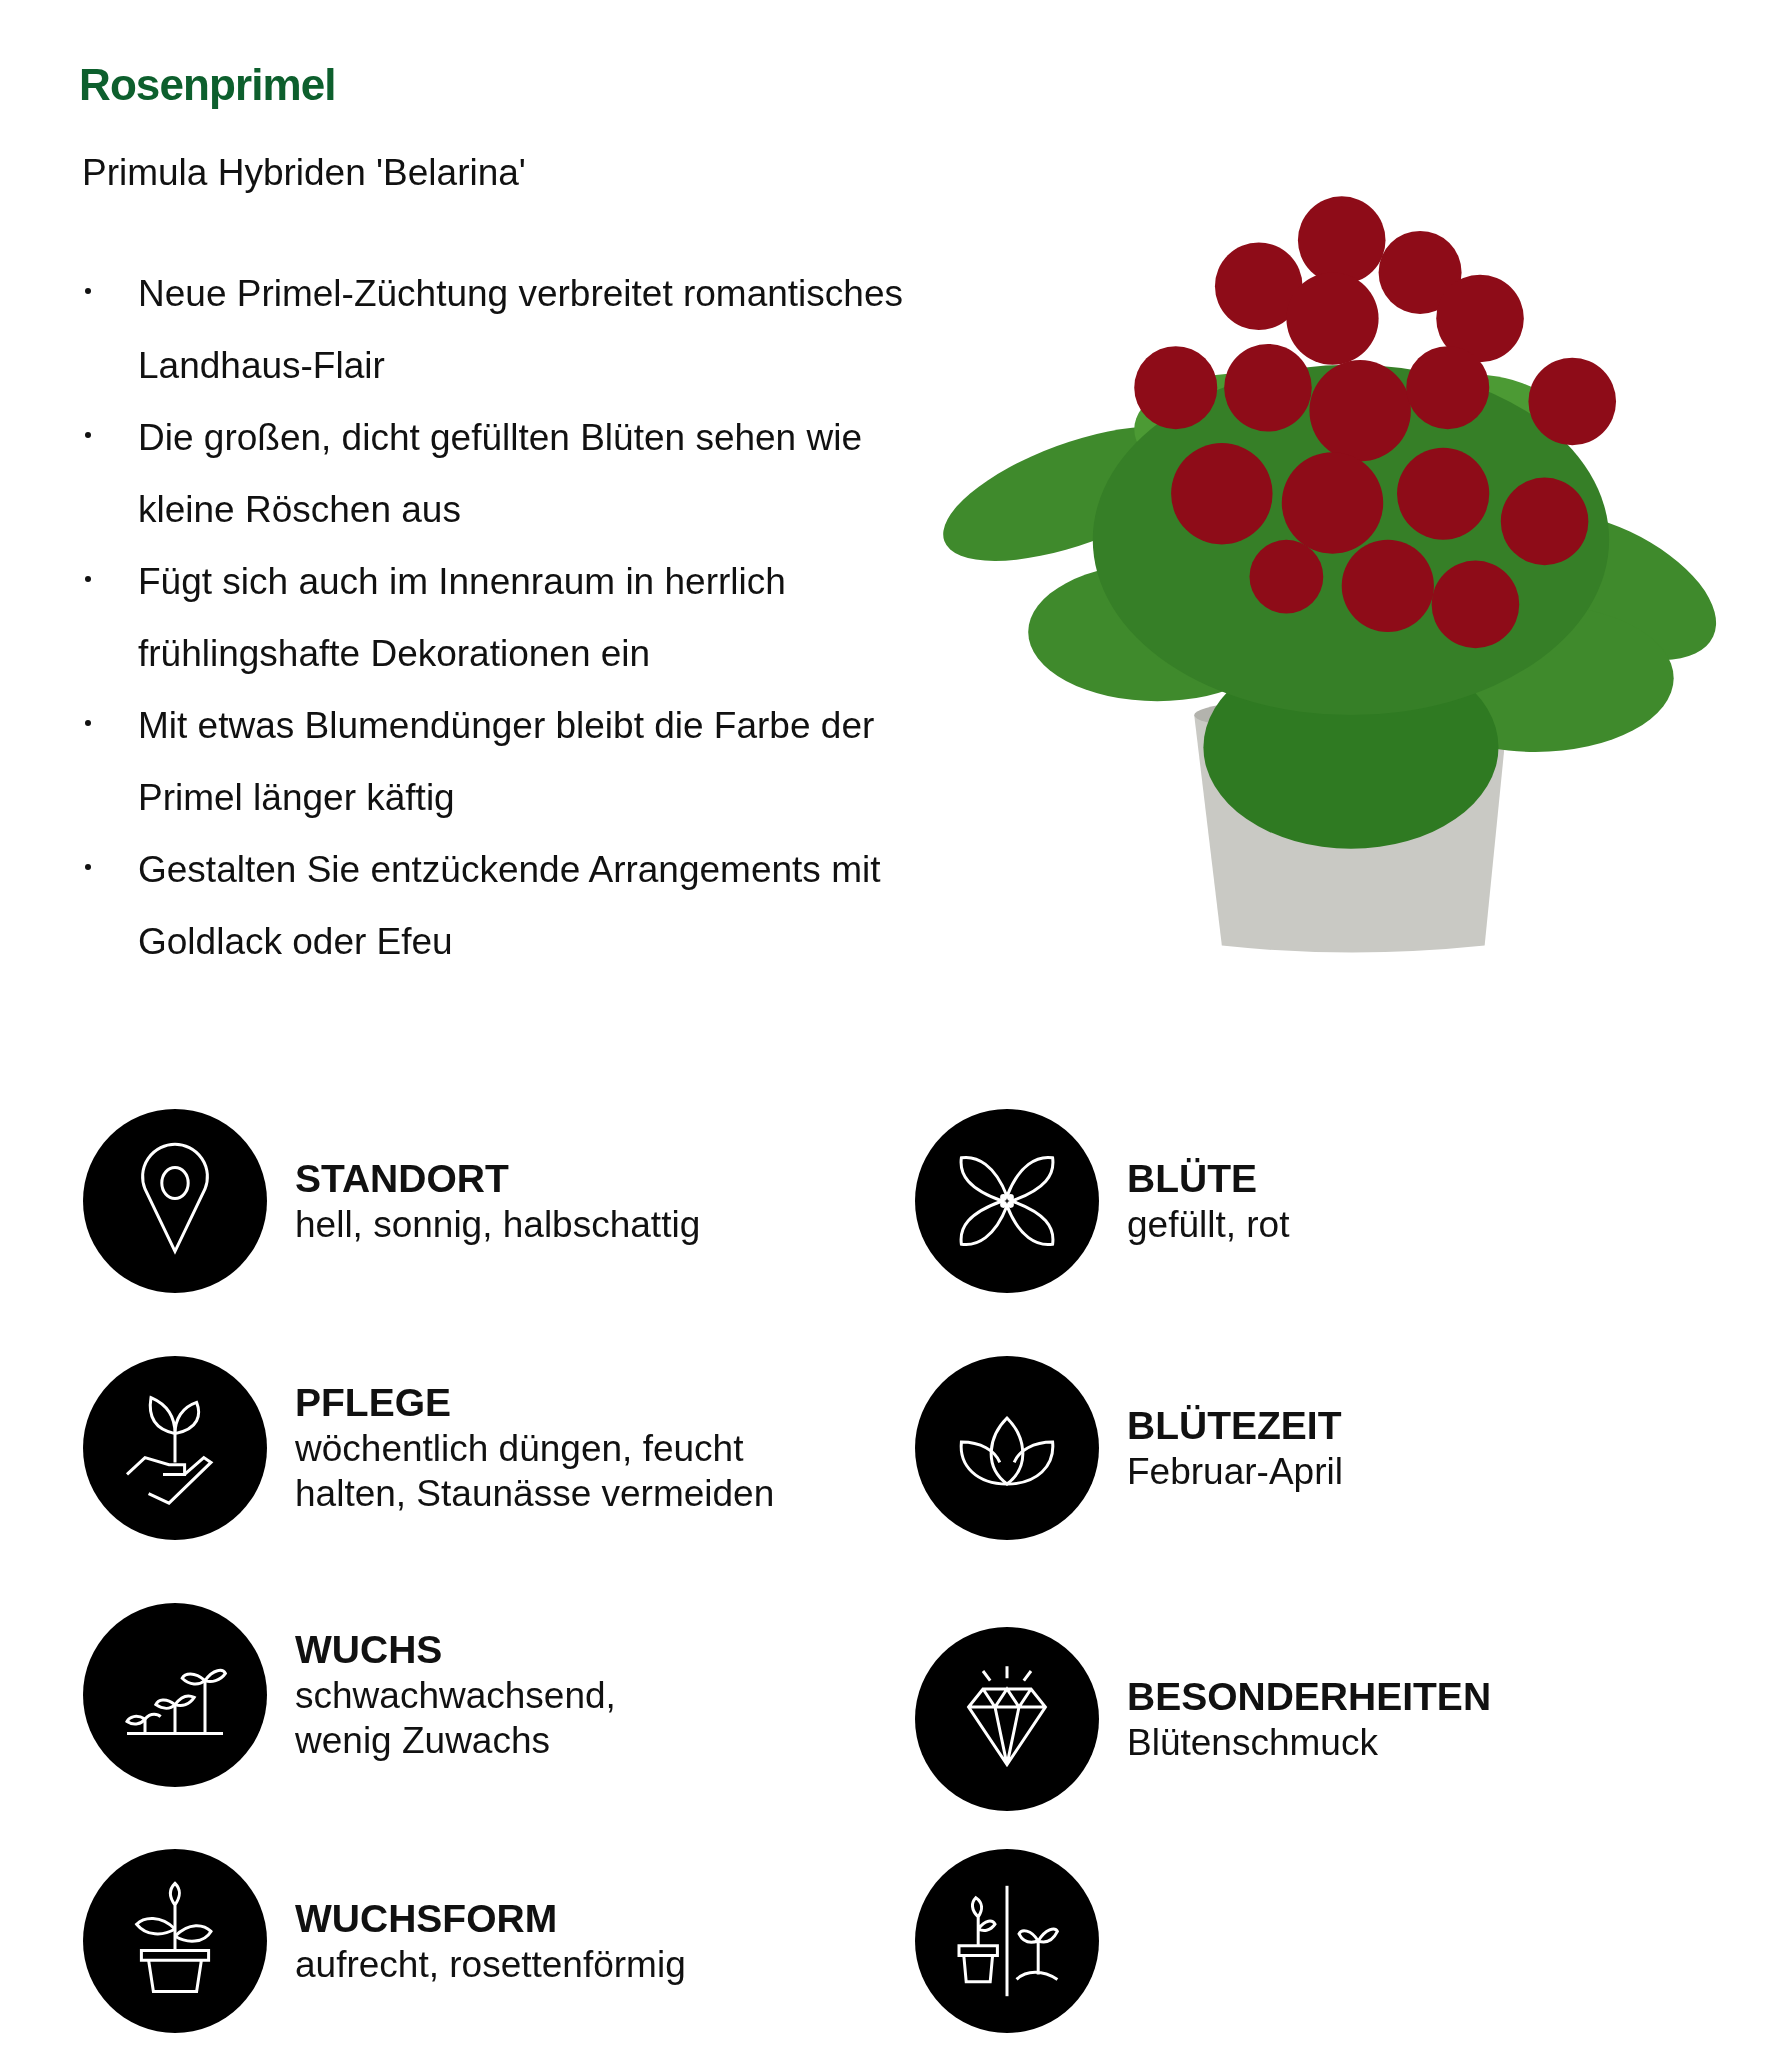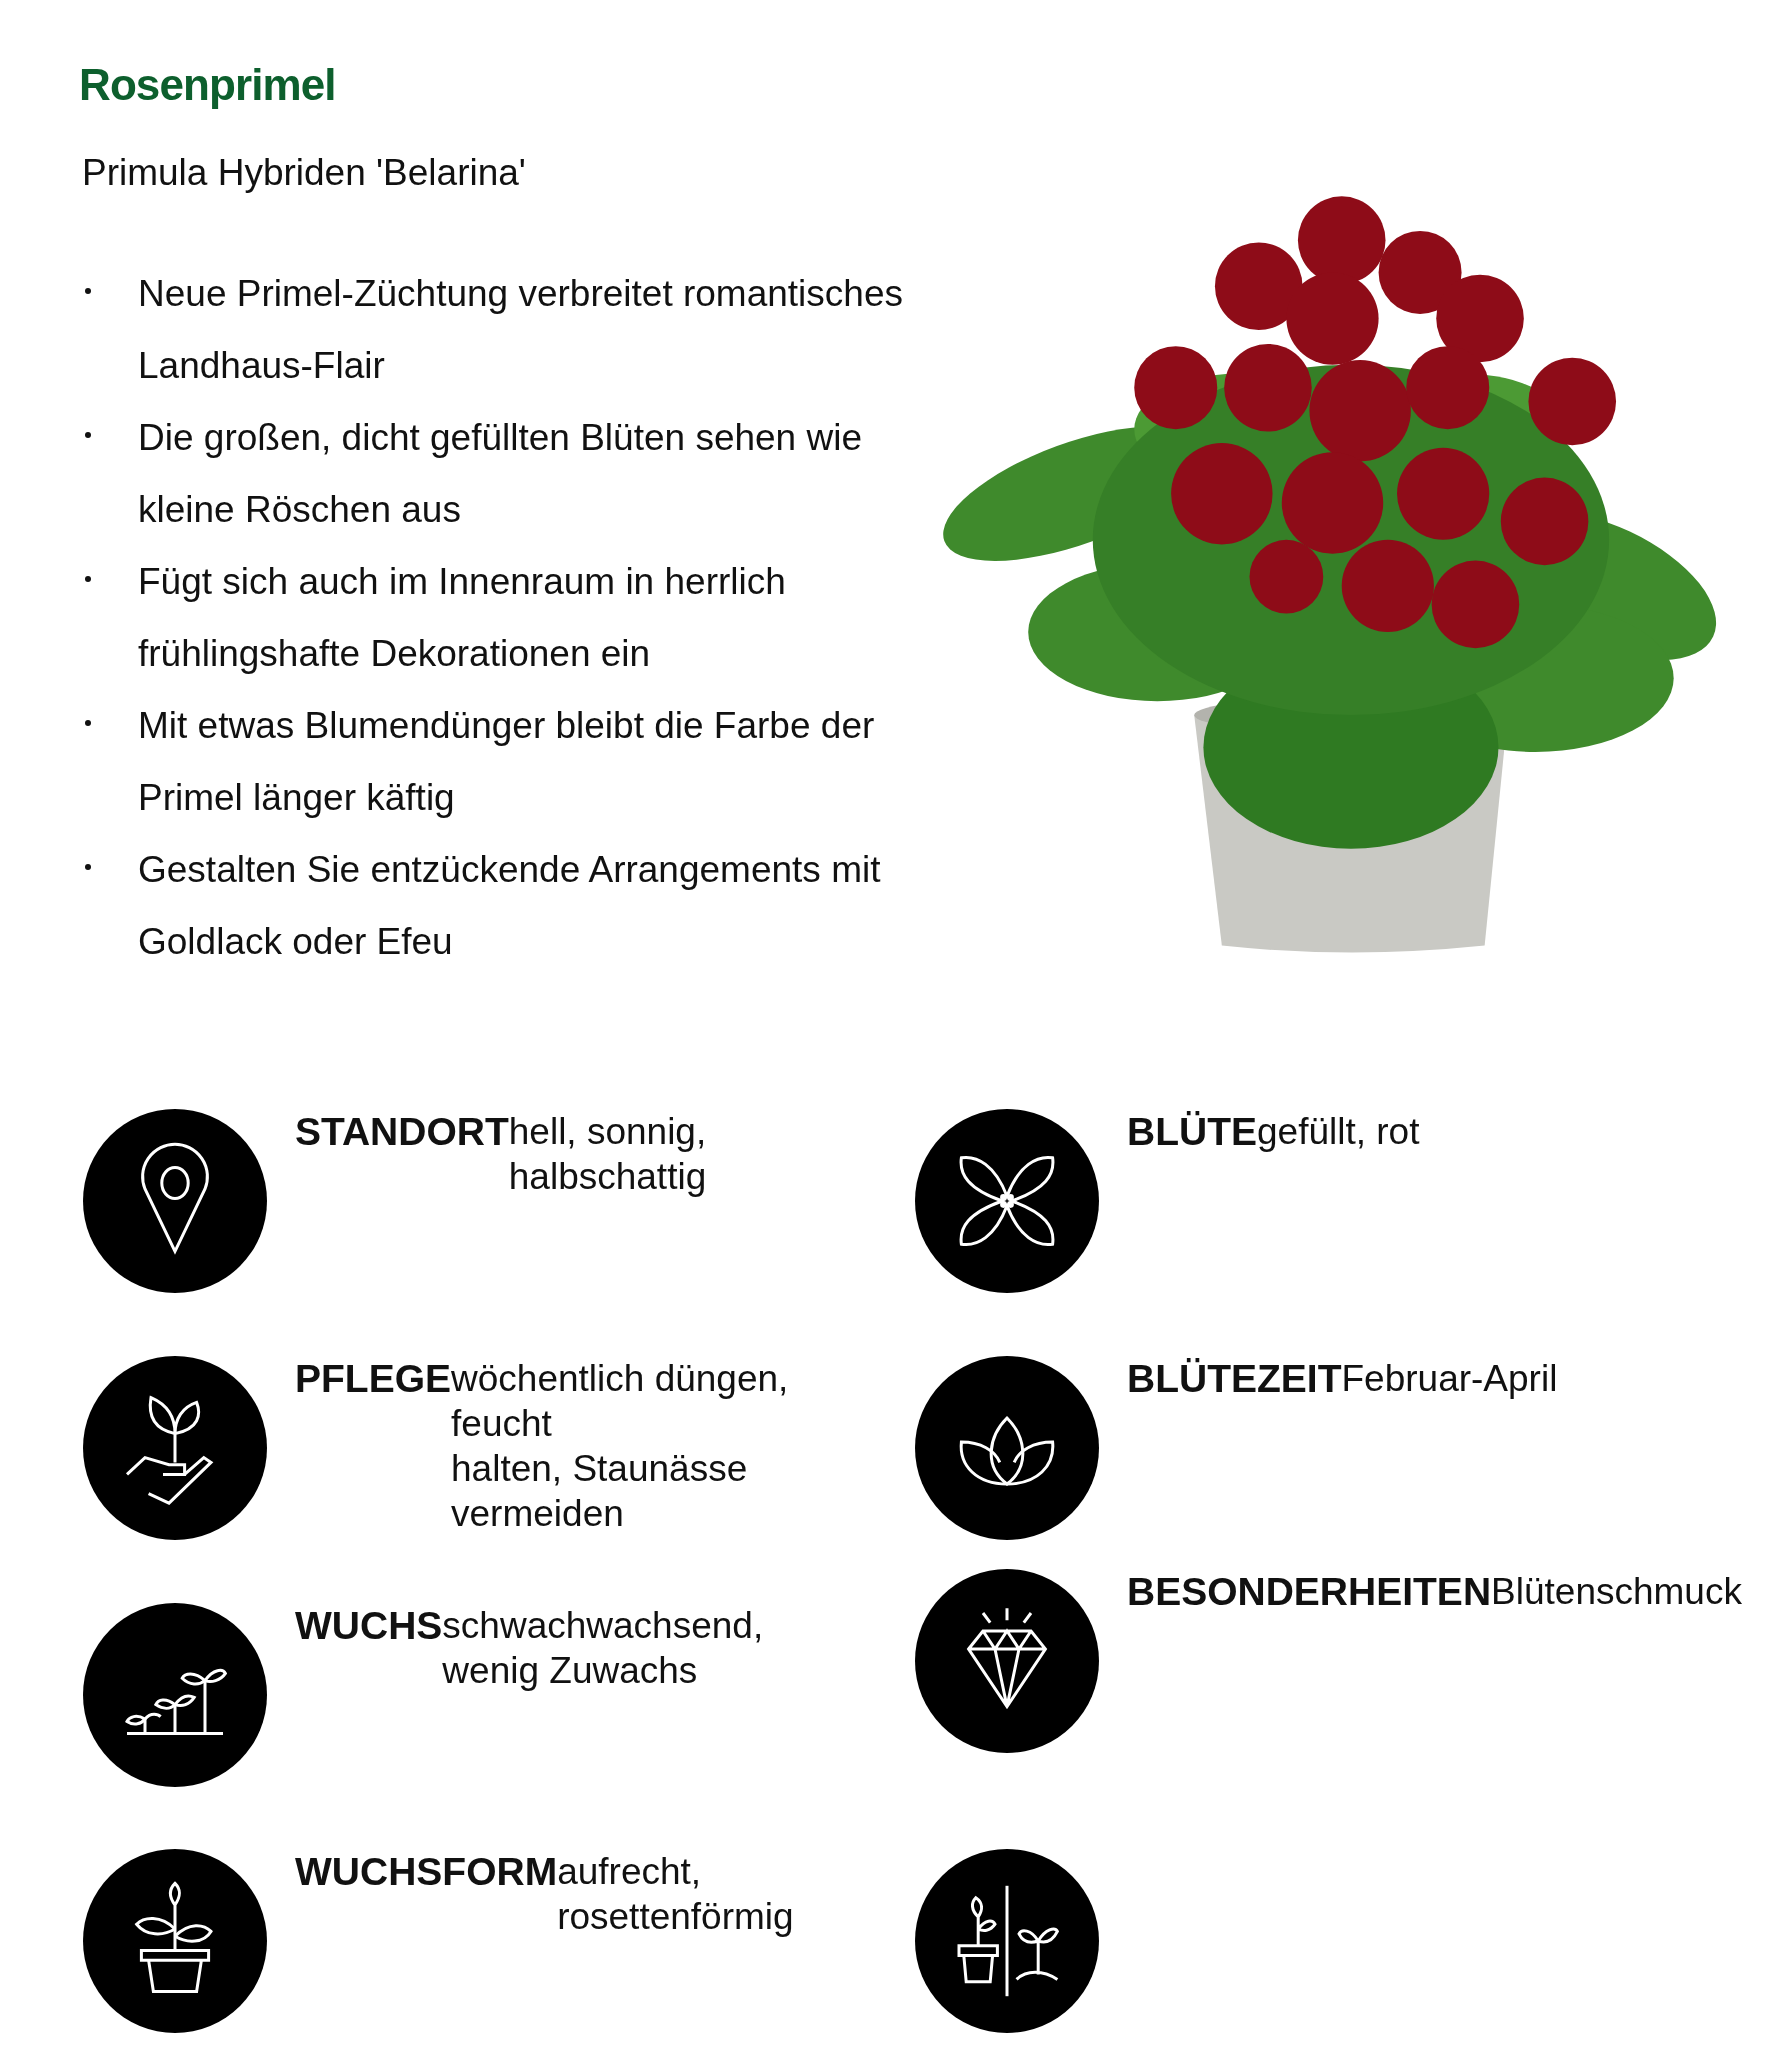--- a/index.html
+++ b/index.html
@@ -6,21 +6,21 @@
   body{width:1771px;height:2066px;position:relative;overflow:hidden;font-family:"Liberation Sans","DejaVu Sans",sans-serif;color:#111;}
   .title{position:absolute;left:79px;top:60px;font-size:44px;font-weight:bold;color:#0d5f2d;letter-spacing:-0.9px;}
   .subtitle{position:absolute;left:82px;top:152px;font-size:37px;color:#111;}
   .bullets{position:absolute;left:78px;top:258px;margin:0;padding:0;list-style:none;}
   .bullets li{position:relative;padding-left:60px;font-size:37px;line-height:72px;width:784px;}
   .bullets li::before{content:"";position:absolute;left:6.5px;top:29.5px;width:6.5px;height:6.5px;border-radius:50%;background:#111;}
   .photo{position:absolute;left:936px;top:171px;width:793px;height:793px;}
   .feat{position:absolute;width:784px;height:184px;}
   .feat .circle{position:absolute;left:0;top:0;width:184px;height:184px;border-radius:50%;background:#000;display:flex;align-items:center;justify-content:center;}
   .feat .circle svg{width:120px;height:120px;}
-  .feat .txt{position:absolute;left:212px;top:0;height:184px;display:flex;flex-direction:row;justify-content:center;}
+  .feat .txt{position:absolute;left:212px;top:0;height:184px;display:flex;flex-direction:column;justify-content:center;}
   .feat .lab{font-size:39px;font-weight:bold;line-height:46px;}
   .feat .val{font-size:37px;line-height:45px;white-space:pre-line;}
 </style>
 </head>
 <body>
 
 <div class="title">Rosenprimel</div>
 <div class="subtitle">Primula Hybriden 'Belarina'</div>
 
 <ul class="bullets">
@@ -131,21 +131,21 @@
         <path d="M75 38 C66 30 58 32 56 36 C62 42 70 42 75 38 C82 28 90 28 92 32 C88 38 80 40 75 38"></path>
       </svg>
   </div>
   <div class="txt">
       <div class="lab">WUCHS</div>
       <div class="val">schwachwachsend,
 wenig Zuwachs</div>
     </div>
 </div>
 
-<div class="feat" style="left:915px;top:1569px">
+<div class="feat" style="left:915px;top:1627px">
   <div class="circle">
     <svg viewBox="0 0 100 100" fill="none" stroke="#fff" stroke-width="2.5">
         <path d="M18 40 L30 25 H70 L82 40 L50 88 Z M18 40 H82 M30 25 L40 40 L50 25 L60 40 L70 25 M40 40 L50 88 L60 40"></path>
         <path d="M50 6 V16 M30 10 L36 18 M70 10 L64 18"></path>
       </svg>
   </div>
   <div class="txt">
       <div class="lab">BESONDERHEITEN</div>
       <div class="val">Blütenschmuck</div>
     </div>

